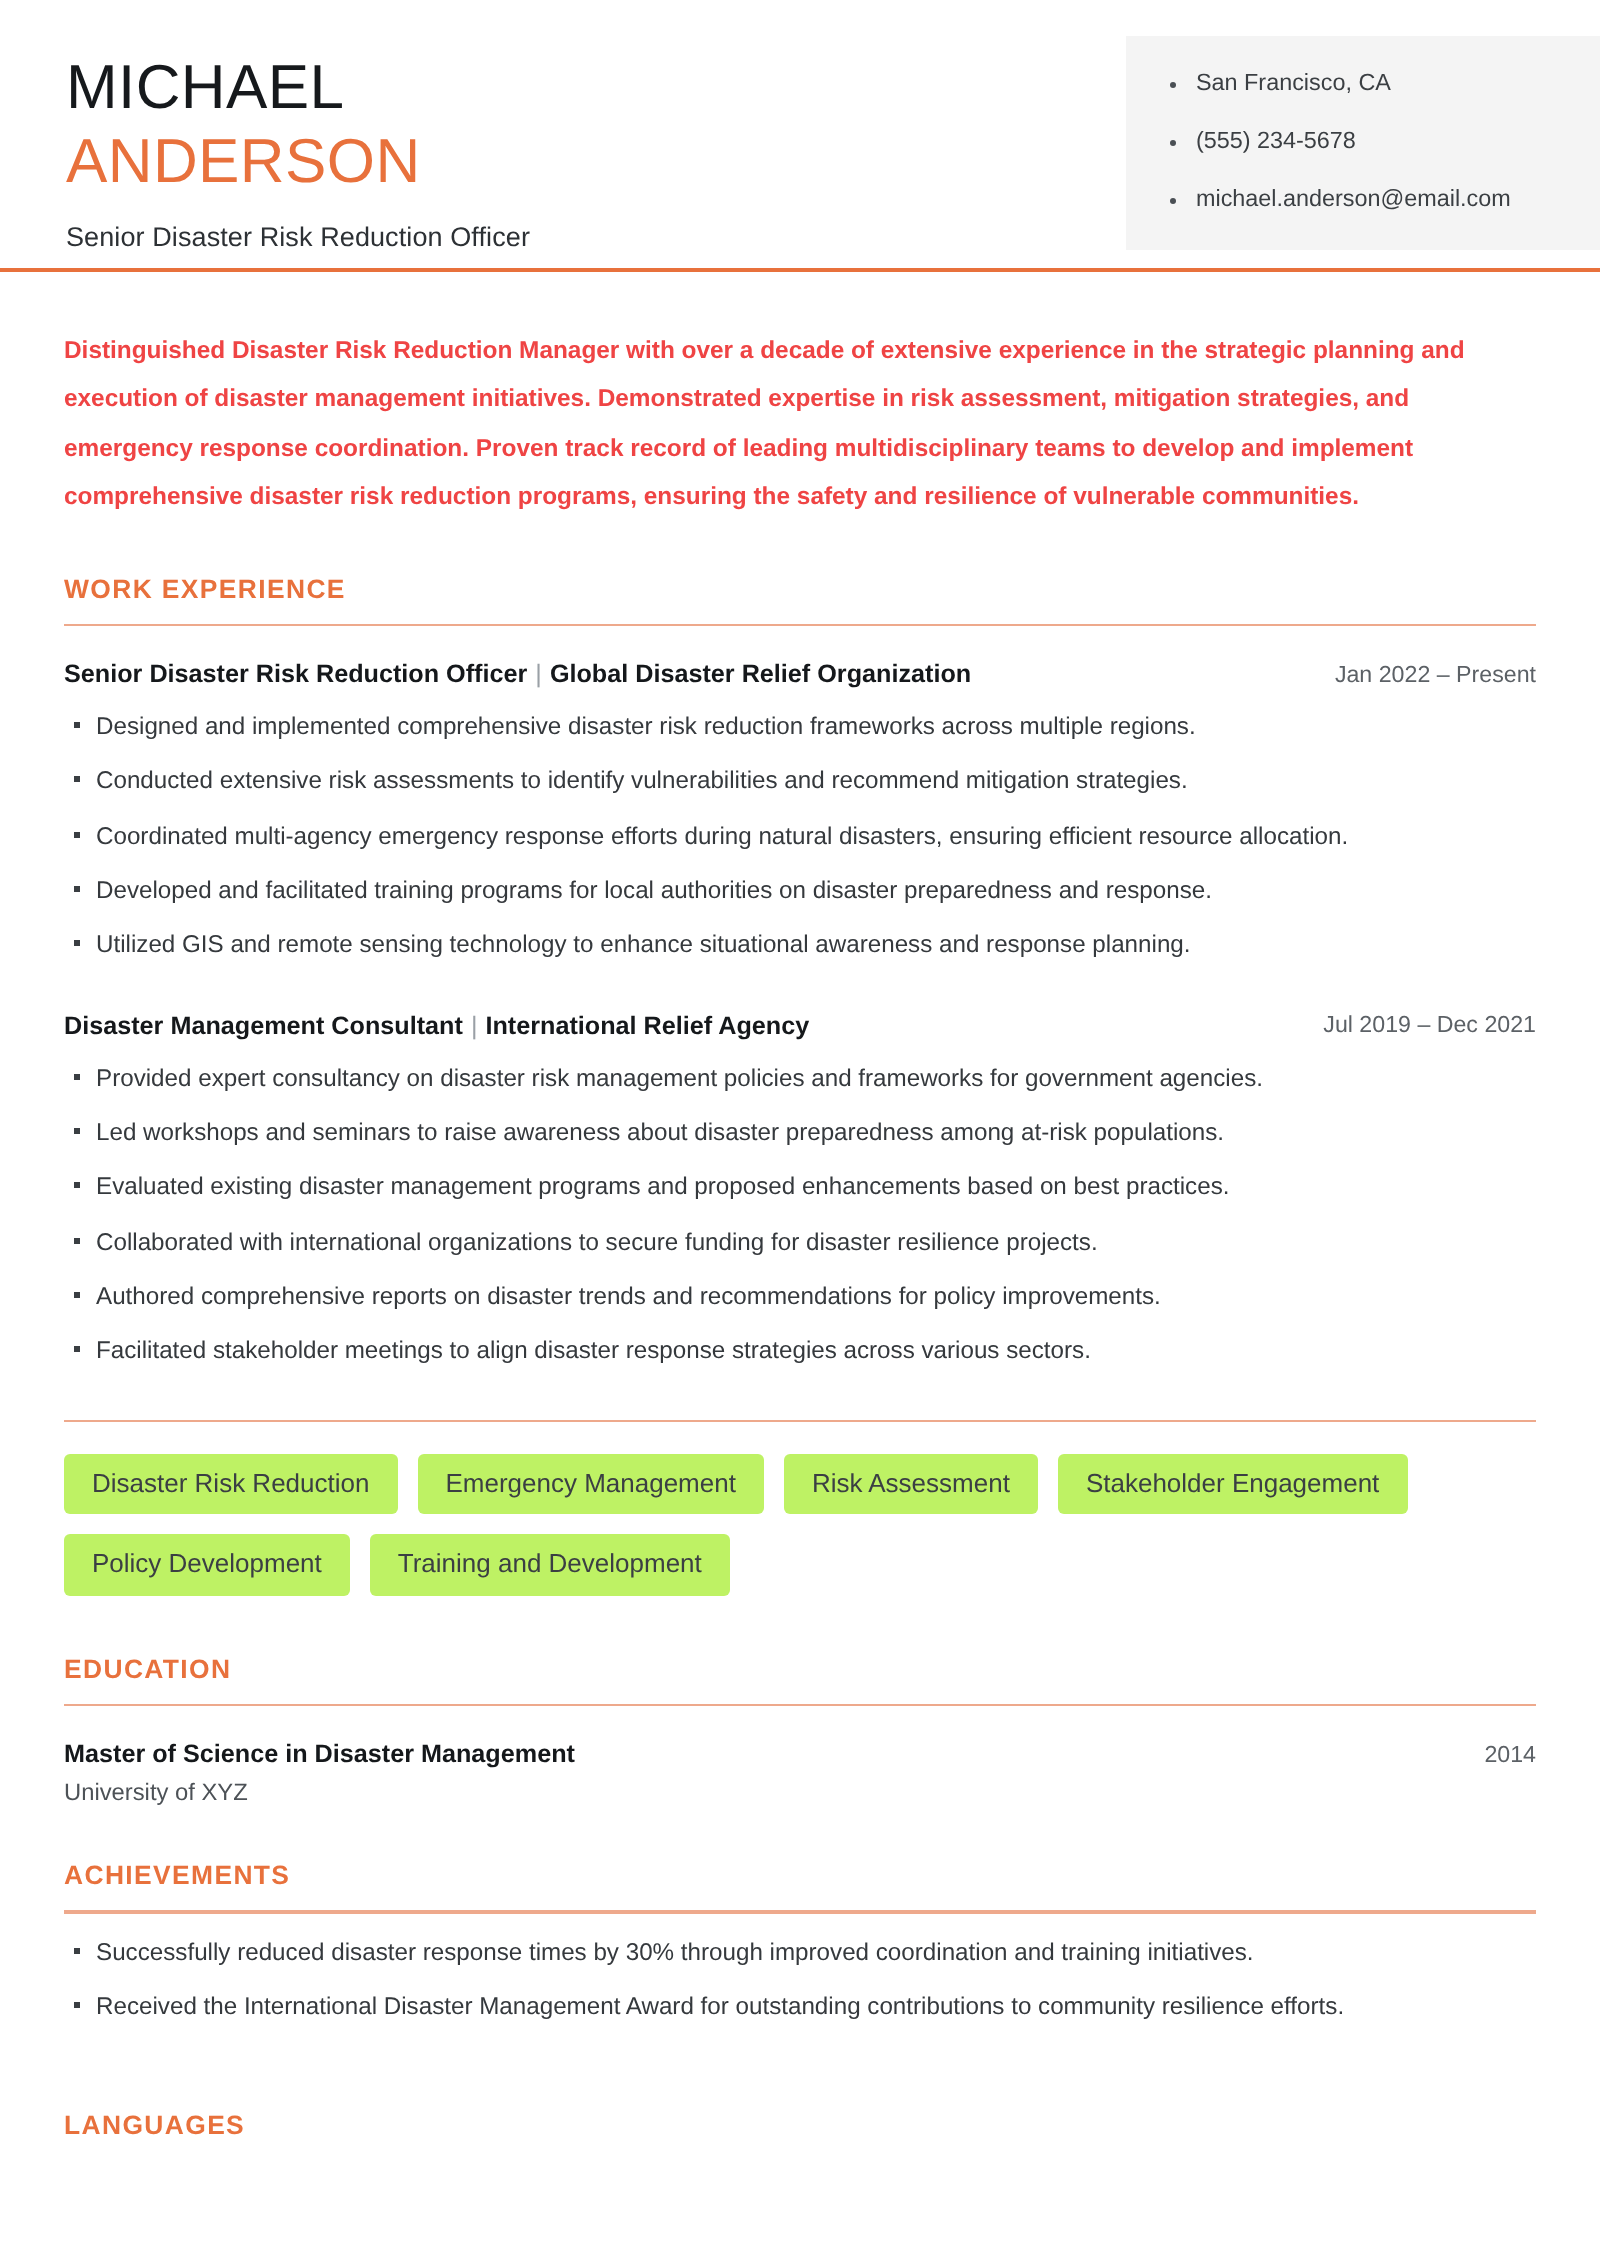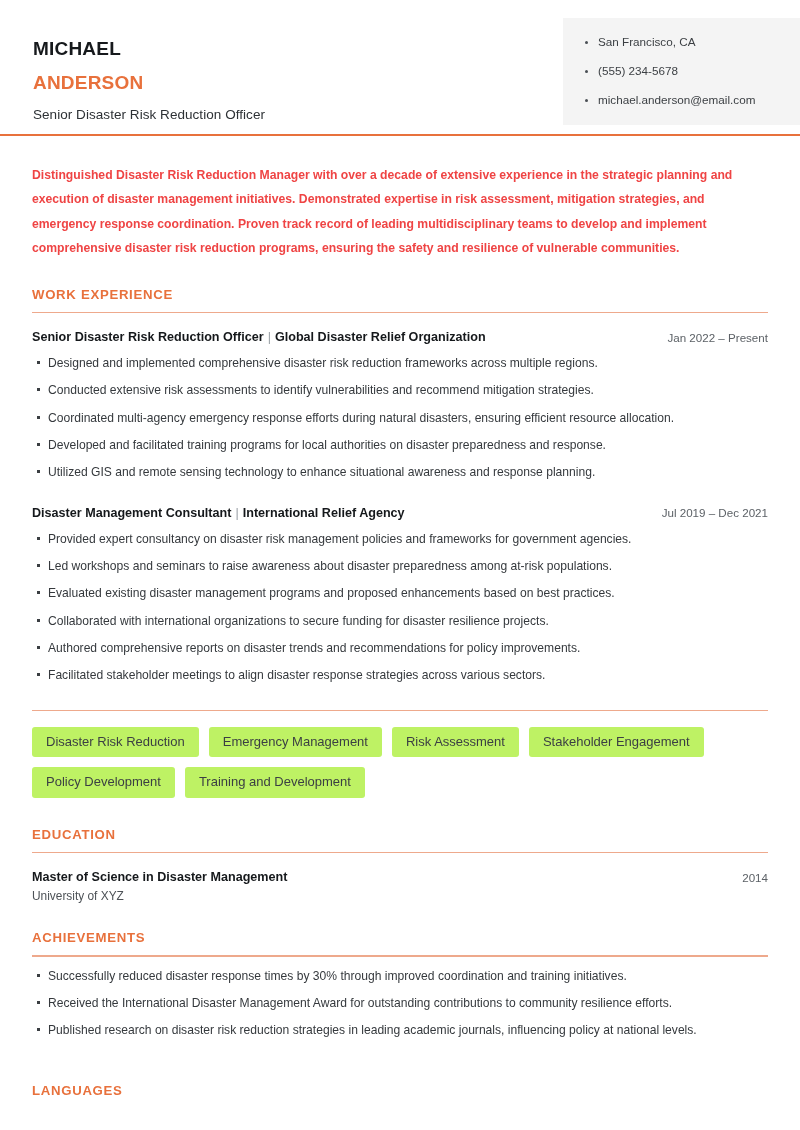--- a/index.html
+++ b/index.html
@@ -25,25 +25,24 @@
   .header-inner {
     display: flex;
     align-items: flex-start;
     justify-content: space-between;
     height: 100%;
   }
   .identity {
     padding: 26px 0 0 33px;
   }
   .name-line {
-    font-size: 19px;
-    font-weight: bold;
+    font-size: 31px;
+    font-weight: normal;
     letter-spacing: 0.2px;
     line-height: 1.18;
-    margin-top: 12px;
   }
   .name-first { color: #16191c; }
   .name-last  { color: #E8713C; }
   .job-title {
     margin-top: 12px;
     font-size: 13.5px;
     color: #2d3135;
     letter-spacing: 0.05px;
   }
   .contact-box {
@@ -262,21 +261,20 @@
       <div class="entry-sub">University of XYZ</div>
     </div>
   </div>
 
   <div class="section" style="margin-top:27px;">
     <div class="section-title">ACHIEVEMENTS</div>
     <div class="section-rule"></div>
     <ul class="bullets ach-list">
       <li>Successfully reduced disaster response times by 30% through improved coordination and training initiatives.</li>
       <li>Received the International Disaster Management Award for outstanding contributions to community resilience efforts.</li>
-      <li>Published research on disaster risk reduction strategies in leading academic journals, influencing policy at national levels.</li>
     </ul>
   </div>
 
   <div class="section" style="margin-top:44px;">
     <div class="section-title">LANGUAGES</div>
 
   </div>
 
 </div>
 

